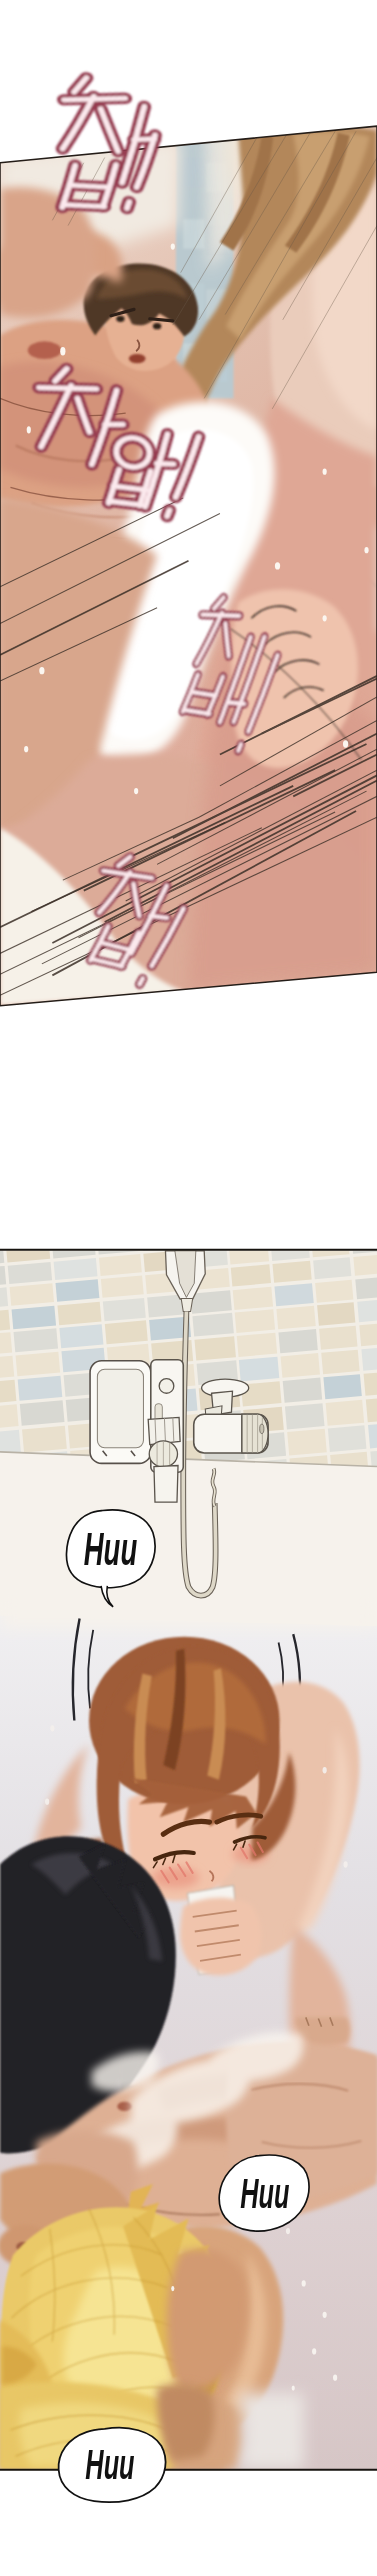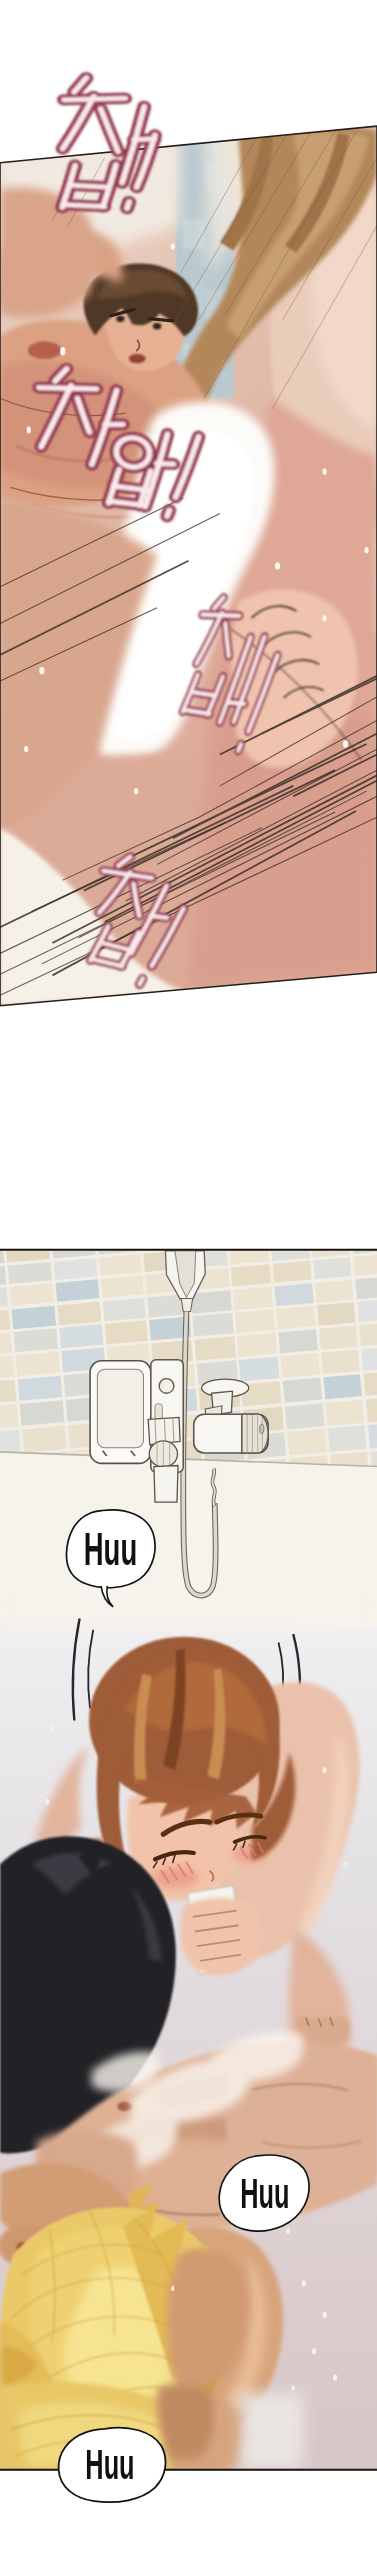--- a/index.html
+++ b/index.html
@@ -1,16 +1,16 @@
 <!DOCTYPE html>
 <html style="font-size:8.4px"><head>
 <meta charset="utf-8">
 <style>
 html,body{margin:0;padding:0;background:#ffffff;}
-#page{position:relative;width:377px;height:2576px;background:#ffffff;overflow:hidden;font-family:"Liberation Sans",sans-serif;}
+#page{position:relative;width:377px;height:2576px;background:#ffffff;overflow:hidden;font-family:"Liberation Sans",sans-serif;font-style:italic;}
 #art{position:absolute;top:0;left:0;}
 </style>
 </head>
 <body>
 <div id="page">
 <svg id="art" width="377" height="2576" viewBox="0 0 720 4918">
 <defs>
 <clipPath id="p1">
           <polygon points="0,310 720,240 720,1856 0,1920"></polygon>
         </clipPath>

